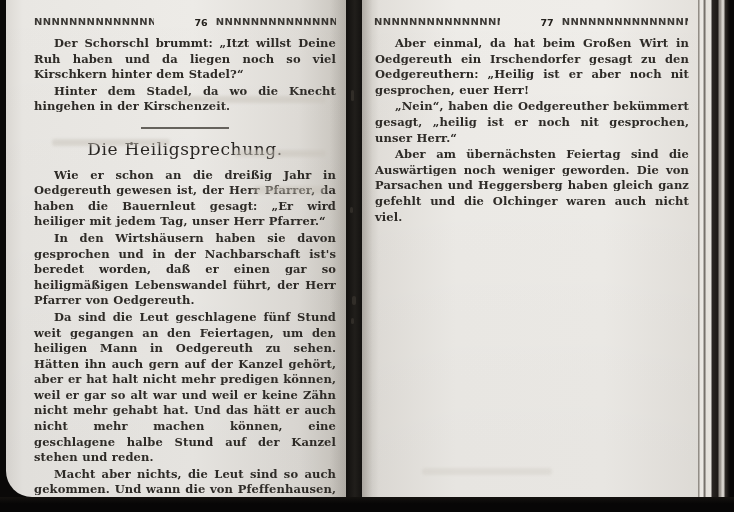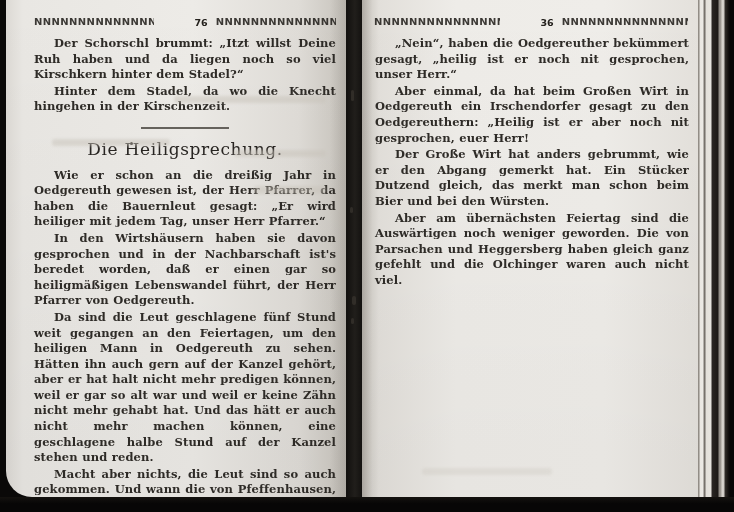--- a/index.html
+++ b/index.html
@@ -130,28 +130,27 @@
     <div class="smudge" style="left:168px;top:96px;width:152px;height:7px;"></div>
     <div class="smudge" style="left:46px;top:139px;width:118px;height:7px;"></div>
     <div class="smudge" style="left:228px;top:150px;width:92px;height:7px;"></div>
     <div class="smudge" style="left:248px;top:186px;width:72px;height:8px;"></div>
     <div class="dot" style="left:124px;top:142px;width:3px;height:3px;"></div>
   </div>
 
   <div class="page page-right">
     <div class="pagehead">
       <span class="orn">NNNNNNNNNNNNNNNNNNNNNNNNNNNNNN</span>
-      <span class="pnum">36</span>
+      <span class="pnum">77</span>
       <span class="orn">NNNNNNNNNNNNNNNNNNNNNNNNNNNNNN</span>
     </div>
     <div class="text">
       <div>
+          <p class="para ind">Aber einmal, da hat beim Großen Wirt in Oedgereuth ein Irschendorfer gesagt zu den Oedgereuthern: „Heilig ist er aber noch nit gesprochen, euer Herr!</p>
           <p class="para ind">„Nein“, haben die Oedgereuther bekümmert gesagt, „heilig ist er noch nit gesprochen, unser Herr.“</p>
-          <p class="para ind">Aber einmal, da hat beim Großen Wirt in Oedgereuth ein Irschendorfer gesagt zu den Oedgereuthern: „Heilig ist er aber noch nit gesprochen, euer Herr!</p>
-          <p class="para ind">Der Große Wirt hat anders gebrummt, wie er den Abgang gemerkt hat. Ein Stücker Dutzend gleich, das merkt man schon beim Bier und bei den Würsten.</p>
           <p class="para ind">Aber am übernächsten Feiertag sind die Auswärtigen noch weniger geworden. Die von Parsachen und Heggersberg haben gleich ganz gefehlt und die Olchinger waren auch nicht viel.</p>
         </div>
     </div>
     <div class="smudge" style="left:60px;top:468px;width:130px;height:7px;opacity:.3;"></div>
   </div>
 
   <div class="gutter">
     <div class="speck" style="left:21px;top:90px;width:3px;height:11px;"></div>
     <div class="speck" style="left:20px;top:207px;width:3px;height:6px;"></div>
     <div class="speck" style="left:22px;top:296px;width:4px;height:9px;"></div>

